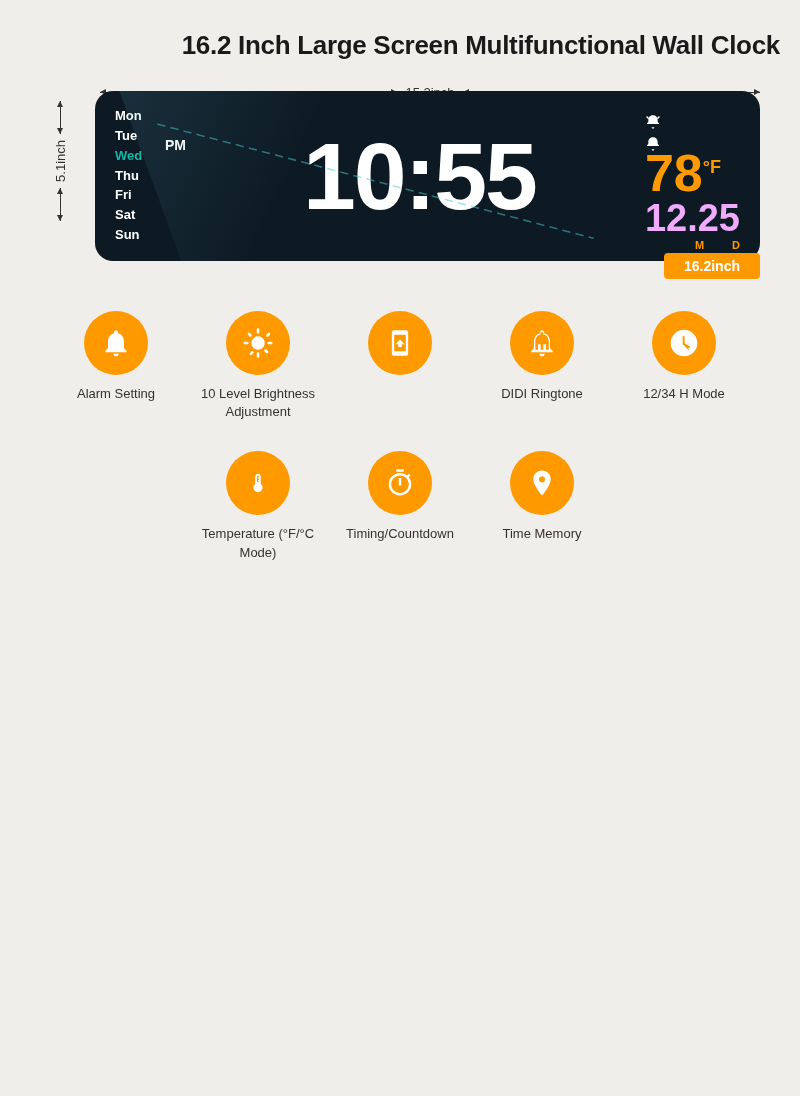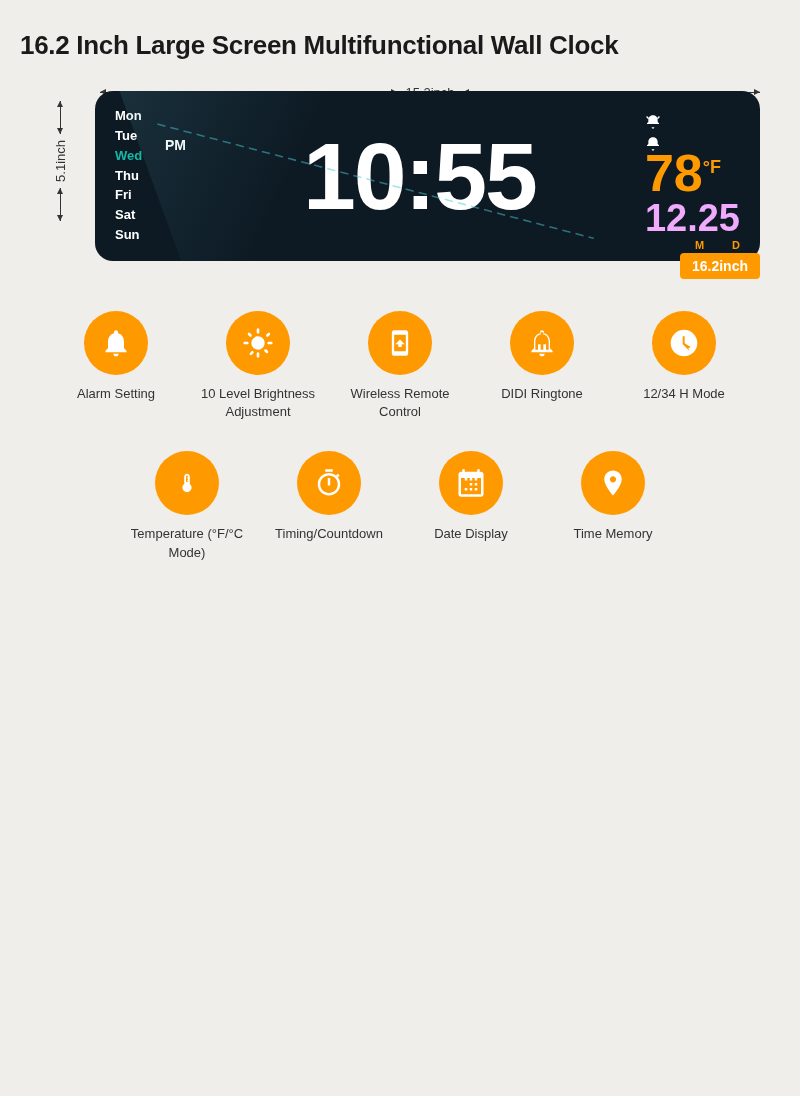--- a/index.html
+++ b/index.html
@@ -12,21 +12,21 @@
     }
 
     .page-container {
       width: 800px;
       background: #f0eeeb;
       padding: 30px 20px 40px 20px;
     }
 
     
     .page-title {
-      text-align: left;
+      text-align: right;
       font-size: 26px;
       font-weight: 800;
       color: #1a1a1a;
       margin-bottom: 30px;
       letter-spacing: -0.3px;
     }
 
     
     .clock-section {
       position: relative;
@@ -250,21 +250,21 @@
 
     
     .size-badge {
       position: absolute;
       bottom: -18px;
       right: 0;
       background: #ff9900;
       color: white;
       font-size: 14px;
       font-weight: 700;
-      padding: 5px 12px;
+      padding: 5px 20px;
       border-radius: 4px;
     }
 
     
     .features-section {
       margin-top: 50px;
       padding: 0 10px;
     }
 
     .features-row {
@@ -411,21 +411,20 @@
         </div>
         <span class="feature-label">10 Level Brightness Adjustment</span>
       </div>
 
       <div class="feature-item">
         <div class="feature-icon-circle">
           <svg width="28" height="32" viewBox="0 0 24 24">
             <path d="M17 1.01L7 1c-1.1 0-2 .9-2 2v18c0 1.1.9 2 2 2h10c1.1 0 2-.9 2-2V3c0-1.1-.9-1.99-2-1.99zM17 19H7V5h10v14zm-1-6h-2.5v2.5h-3V13H8l4-4 4 4z"></path>
           </svg>
         </div>
-        <span class="feature-label">Wireless Remote Control</span>
       </div>
 
       <div class="feature-item">
         <div class="feature-icon-circle">
           <svg width="32" height="32" viewBox="0 0 24 24">
             <path d="M12 22c1.1 0 2-.9 2-2h-4c0 1.1.9 2 2 2zm6-6v-5c0-3.07-1.64-5.64-4.5-6.32V4c0-.83-.67-1.5-1.5-1.5s-1.5.67-1.5 1.5v.68C7.63 5.36 6 7.92 6 11v5l-2 2v1h16v-1l-2-2zm-9 1H7v-6c0-2.76 1.35-5 4-5.45V4h2v1.55C15.65 6 17 8.24 17 11v6h-2v-4h-2v4h-2v-4h-2v4z"></path>
           </svg>
         </div>
         <span class="feature-label">DIDI Ringtone</span>
       </div>
@@ -456,28 +455,20 @@
 
       <div class="feature-item">
         <div class="feature-icon-circle">
           <svg width="30" height="30" viewBox="0 0 24 24">
             <path d="M15 1H9v2h6V1zm-4 13h2V8h-2v6zm8.03-6.61l1.42-1.42c-.43-.51-.9-.99-1.41-1.41l-1.42 1.42C16.07 4.74 14.12 4 12 4c-4.97 0-9 4.03-9 9s4.02 9 9 9 9-4.03 9-9c0-2.12-.74-4.07-1.97-5.61zM12 20c-3.87 0-7-3.13-7-7s3.13-7 7-7 7 3.13 7 7-3.13 7-7 7z"></path>
           </svg>
         </div>
         <span class="feature-label">Timing/Countdown</span>
       </div>
 
-      <div class="feature-item">
-        <div class="feature-icon-circle">
-          <svg width="30" height="30" viewBox="0 0 24 24">
-            <path d="M20 3h-1V1h-2v2H7V1H5v2H4c-1.1 0-2 .9-2 2v16c0 1.1.9 2 2 2h16c1.1 0 2-.9 2-2V5c0-1.1-.9-2-2-2zm0 18H4V8h16v13zm-7-9h-2v2h2v-2zm4 0h-2v2h2v-2zm-8 4H7v2h2v-2zm4 0h-2v2h2v-2zm4 0h-2v2h2v-2zm-8-8H7v2h2v-2zm4 0h-2v2h2v-2zm4 0h-2v2h2v-2z"></path>
-          </svg>
-        </div>
-        <span class="feature-label">Date Display</span>
-      </div>
 
       <div class="feature-item">
         <div class="feature-icon-circle">
           <svg width="30" height="30" viewBox="0 0 24 24">
             <path d="M12 2C8.13 2 5 5.13 5 9c0 5.25 7 13 7 13s7-7.75 7-13c0-3.87-3.13-7-7-7zm0 9.5c-1.38 0-2.5-1.12-2.5-2.5s1.12-2.5 2.5-2.5 2.5 1.12 2.5 2.5-1.12 2.5-2.5 2.5z"></path>
           </svg>
         </div>
         <span class="feature-label">Time Memory</span>
       </div>
 

